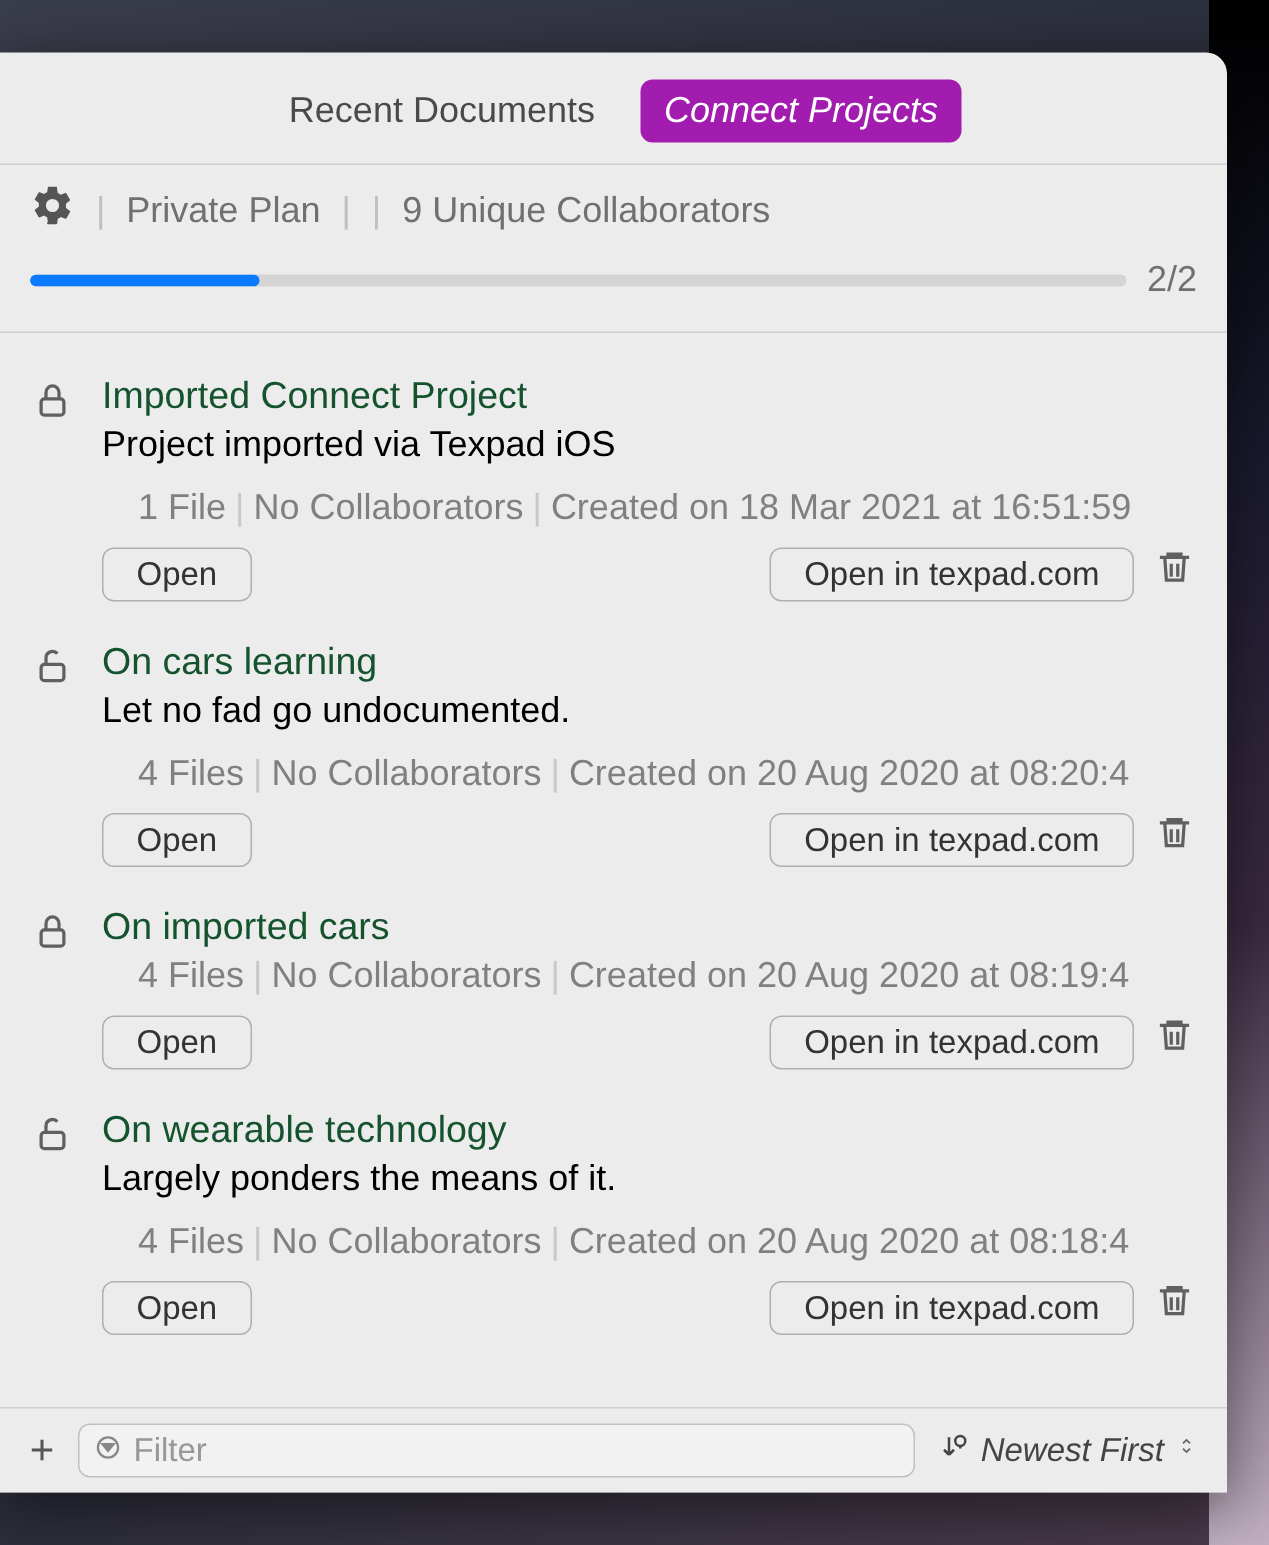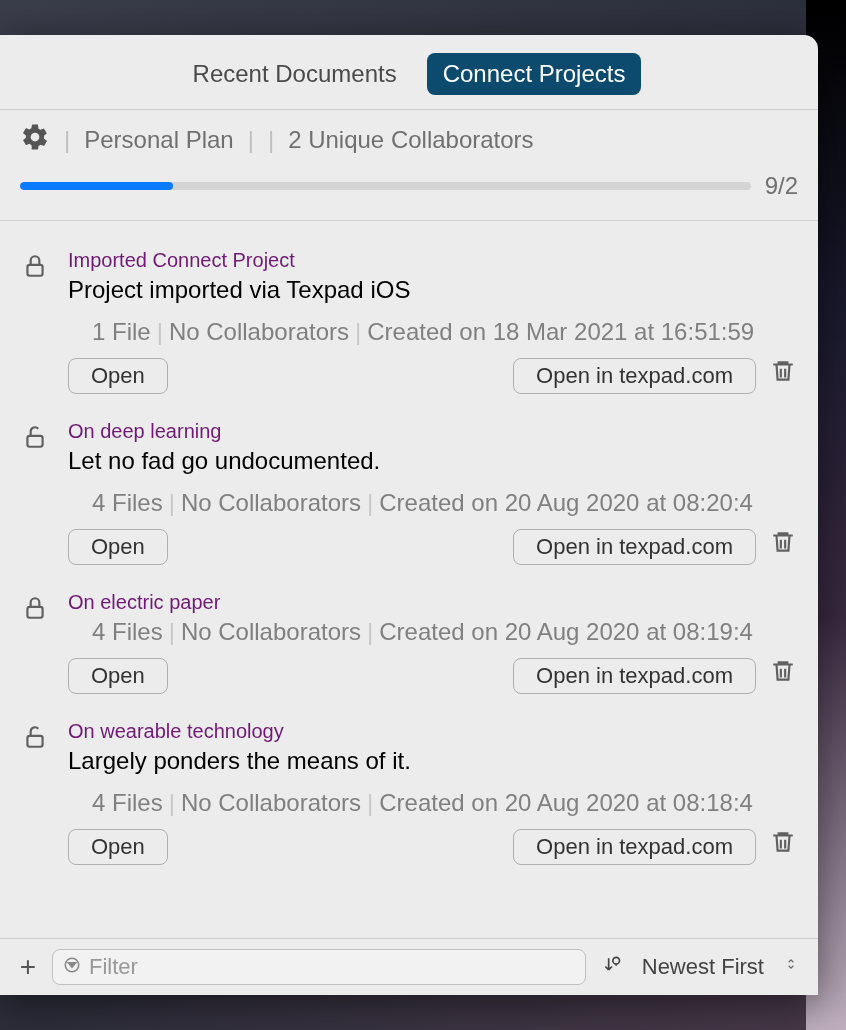--- a/index.html
+++ b/index.html
@@ -42,22 +42,23 @@
   }
   .tab {
     font-size: 24px;
     padding: 7px 16px;
     border-radius: 8px;
     cursor: pointer;
     color: #4a4a4a;
     font-weight: 500;
   }
   .tab.active {
-    background: #0c4a6e;
+    background: #a21caf;
     color: #fff;
+    font-style: italic;
   }
   .plan-row {
     padding: 12px 20px 6px 20px;
     border-bottom: 1px solid #d0d0d0;
   }
   .plan-line {
     display: flex;
     align-items: center;
     gap: 14px;
     font-size: 24px;
@@ -103,22 +104,22 @@
     align-items: flex-start;
   }
   .lock-col {
     width: 30px;
     padding-top: 4px;
     color: #606060;
     flex-shrink:0;
   }
   .p-body { flex: 1; min-width: 0; }
   .p-title {
-    font-size: 20px;
-    color: #701a75;
+    font-size: 25px;
+    color: #14532d;
     margin-bottom: 4px;
     font-weight: 400;
   }
   .p-sub {
     font-size: 24px;
     color: #000000;
     margin-bottom: 14px;
     white-space: nowrap;
     overflow: hidden;
     text-overflow: ellipsis;
@@ -180,25 +181,26 @@
     background: transparent;
     font-size: 22px;
     color: #701a75;
     outline: none;
     font-family: inherit;
   }
   .filter-input::placeholder { color: #989898; }
   .sort-wrap {
     display: flex;
     align-items: center;
-    gap: 20px;
+    gap: 8px;
     font-size: 22px;
     color: #444;
     padding: 4px 6px;
     cursor: pointer;
+    font-style: italic;
   }
   .sort-arrows { color: #666; }
 </style>
 </head>
 <body>
 
 <div class="bg-mountain"></div>
 
 <div class="window">
 
@@ -208,30 +210,30 @@
   </div>
 
   <div class="plan-row">
     <div class="plan-line">
       <span class="gear-icon">
         <svg width="30" height="30" viewBox="0 0 24 24" fill="currentColor">
             <path d="M19.14 12.94a7.14 7.14 0 0 0 .06-.94 7.14 7.14 0 0 0-.06-.94l2.03-1.58a.5.5 0 0 0 .12-.64l-1.92-3.32a.5.5 0 0 0-.6-.22l-2.39.96a7.03 7.03 0 0 0-1.62-.94l-.36-2.54A.5.5 0 0 0 14 2h-4a.5.5 0 0 0-.49.42l-.36 2.54c-.58.24-1.12.56-1.62.94l-2.39-.96a.5.5 0 0 0-.6.22L2.62 8.48a.5.5 0 0 0 .12.64l2.03 1.58c-.04.31-.06.63-.06.94s.02.63.06.94L2.74 14.16a.5.5 0 0 0-.12.64l1.92 3.32c.14.24.42.34.6.22l2.39-.96c.5.38 1.04.7 1.62.94l.36 2.54A.5.5 0 0 0 10 22h4a.5.5 0 0 0 .49-.42l.36-2.54c.58-.24 1.12-.56 1.62-.94l2.39.96c.18.12.46.02.6-.22l1.92-3.32a.5.5 0 0 0-.12-.64l-2.03-1.58zM12 15.5A3.5 3.5 0 1 1 12 8.5a3.5 3.5 0 0 1 0 7z"></path>
           </svg>
       </span>
       <span class="sep">|</span>
-      <span>Personal Plan</span>
+      <span>Private Plan</span>
       <span class="sep">|</span>
       <span class="sep">|</span>
-      <span>2 Unique Collaborators</span>
+      <span>9 Unique Collaborators</span>
     </div>
     <div class="bar-row">
       <div class="bar-track">
         <div class="bar-fill"></div>
       </div>
-      <span class="bar-label">9/2</span>
+      <span class="bar-label">2/2</span>
     </div>
   </div>
 
   <div class="projects">
 
     <div class="project">
       <div class="lock-col">
         <svg width="26" height="26" viewBox="0 0 24 24" fill="none" stroke="currentColor" stroke-width="2">
             <rect x="5" y="11" width="14" height="10" rx="2"></rect>
             <path d="M8 11V7a4 4 0 0 1 8 0v4"></path>
@@ -257,21 +259,21 @@
     </div>
 
     <div class="project">
       <div class="lock-col">
         <svg width="26" height="26" viewBox="0 0 24 24" fill="none" stroke="currentColor" stroke-width="2">
             <rect x="5" y="11" width="14" height="10" rx="2"></rect>
             <path d="M8 11V7a4 4 0 0 1 7-2.6"></path>
           </svg>
       </div>
       <div class="p-body">
-        <div class="p-title">On deep learning</div>
+        <div class="p-title">On cars learning</div>
         <div class="p-sub">Let no fad go undocumented.</div>
         <div class="p-meta">
           <span>4 Files</span><span class="sep">|</span><span>No Collaborators</span><span class="sep">|</span><span>Created on 20 Aug 2020 at 08:20:4</span>
         </div>
         <div class="p-actions">
           <button class="btn">Open</button>
           <div class="spacer"></div>
           <button class="btn">Open in texpad.com</button>
           <span class="trash-icon">
             <svg width="26" height="26" viewBox="0 0 24 24" fill="none" stroke="currentColor" stroke-width="2">
@@ -283,21 +285,21 @@
     </div>
 
     <div class="project">
       <div class="lock-col">
         <svg width="26" height="26" viewBox="0 0 24 24" fill="none" stroke="currentColor" stroke-width="2">
             <rect x="5" y="11" width="14" height="10" rx="2"></rect>
             <path d="M8 11V7a4 4 0 0 1 8 0v4"></path>
           </svg>
       </div>
       <div class="p-body">
-        <div class="p-title">On electric paper</div>
+        <div class="p-title">On imported cars</div>
         <div class="p-meta">
           <span>4 Files</span><span class="sep">|</span><span>No Collaborators</span><span class="sep">|</span><span>Created on 20 Aug 2020 at 08:19:4</span>
         </div>
         <div class="p-actions">
           <button class="btn">Open</button>
           <div class="spacer"></div>
           <button class="btn">Open in texpad.com</button>
           <span class="trash-icon">
             <svg width="26" height="26" viewBox="0 0 24 24" fill="none" stroke="currentColor" stroke-width="2">
                 <path d="M3 6h18M8 6V4h8v2M6 6l1 14h10l1-14M10 10v8M14 10v8"></path>

